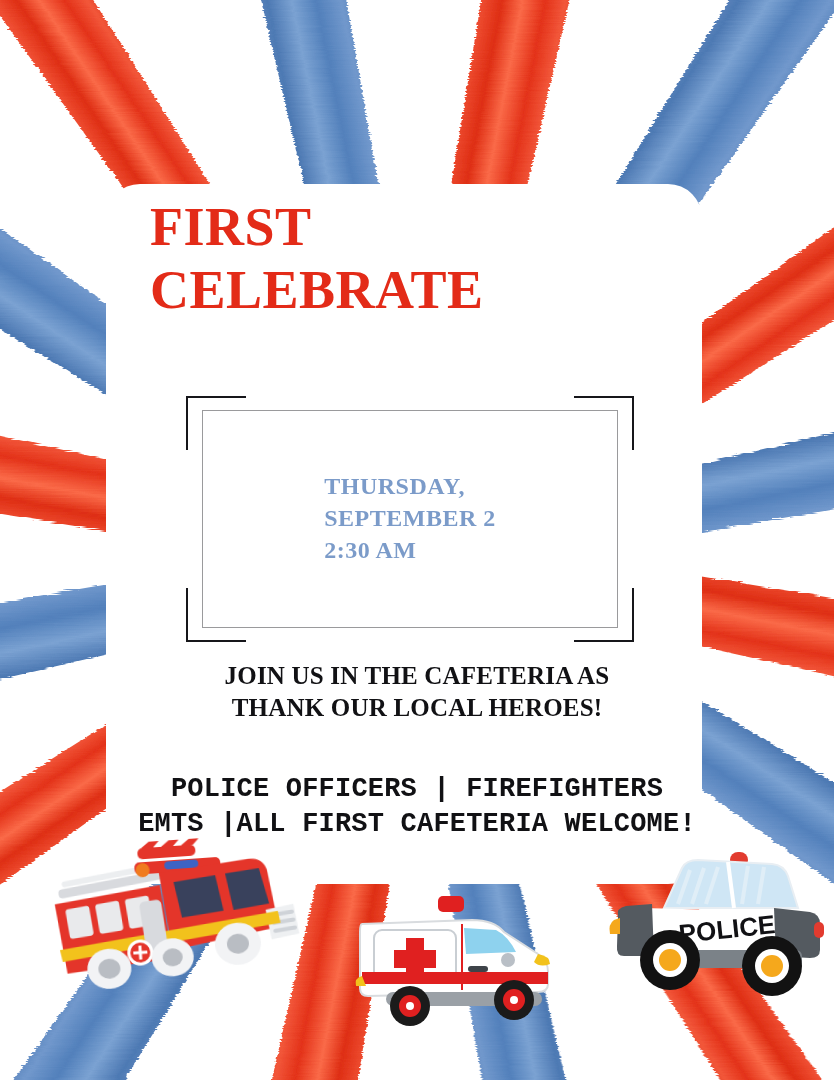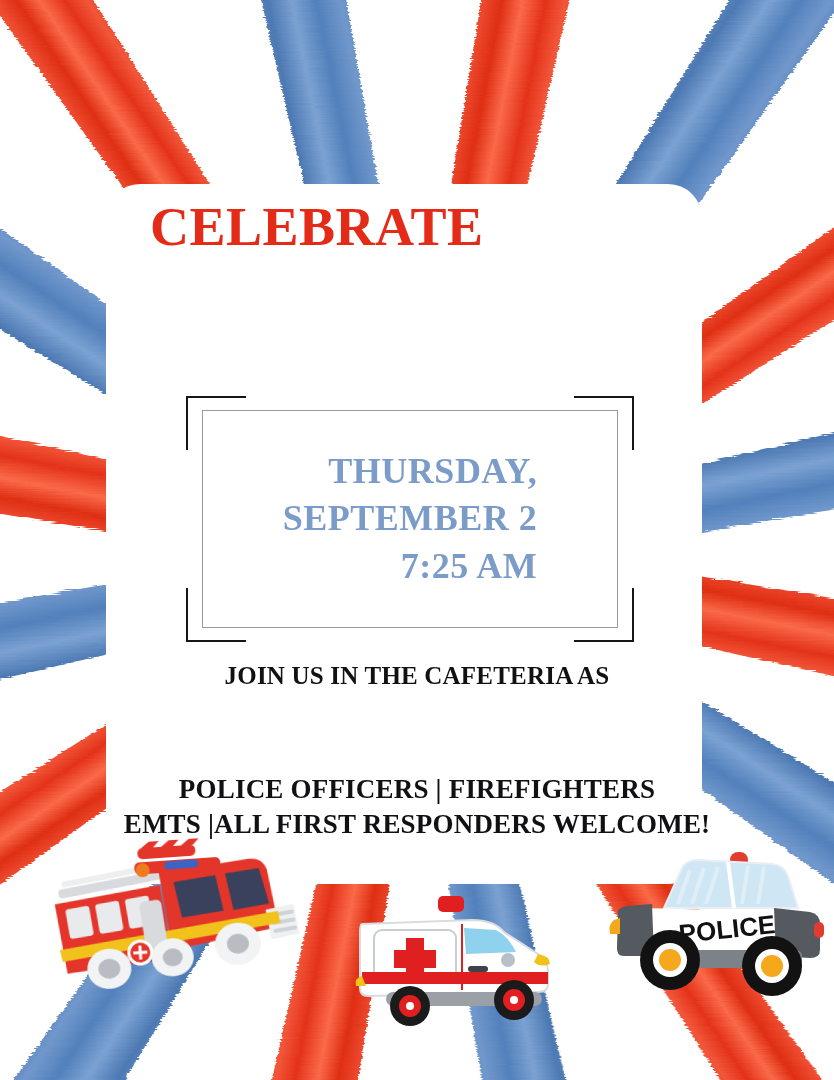--- a/index.html
+++ b/index.html
@@ -62,38 +62,38 @@
   
   #date-inner{
     position:absolute; left:16px; top:14px; right:16px; bottom:14px;
     border:1.6px solid #9a9a9c;
     display:flex; align-items:center; justify-content:center;
   }
   #date-text{
     color:#7b9bc9;
     font-family:"Liberation Serif", serif;
     font-weight:bold;
-    font-size:36px;
+    font-size:24px;
     line-height:1.32;
-    text-align:right;
+    text-align:left;
     letter-spacing:0.5px;
   }
   #date-text .dline{ display:block; white-space:nowrap; }
 
   
   .body-block{
     position:absolute; z-index:7; left:0; width:834px;
     text-align:center; color:#111114;
     font-family:"Liberation Serif", serif;
     font-weight:bold;
   }
   #invite{ top:660px; font-size:25px; line-height:1.27; letter-spacing:0.2px; }
   #invite .bline{ display:block; white-space:nowrap; }
   #roles{ top:772px; font-size:27px; line-height:1.30; letter-spacing:0.2px; }
-  #roles .bline{ display:block; white-space:nowrap; }
+  #roles .bline{ display:block; white-space:nowrap;font-family:Liberation Mono, monospace; }
 
   
   .vehicle{ position:absolute; z-index:9; }
   #firetruck{ left:42px; top:838px; width:268px; height:160px; transform:rotate(-4deg); }
   #ambulance{ left:352px; top:880px; width:232px; height:152px; }
   #policecar{ left:608px; top:846px; width:216px; height:156px; }
 </style>
 </head>
 <body>
 
@@ -181,20 +181,21 @@
         <g transform="rotate(348.5)">
             <polygon points="-25,0 25,0 60,1180 -60,1180" fill="url(#gB)"></polygon>
           </g>
       </g>
     </g>
   </svg>
 
   <div id="panel"></div>
 
   <div id="title">
+    <span class="tline">FIRST</span>
     <span class="tline">CELEBRATE</span>
   </div>
 
   <div id="date-frame">
     <span class="bracket bk-tl">
         <i class="h"></i>
         <i class="v"></i>
       </span>
     <span class="bracket bk-tr">
         <i class="h"></i>
@@ -205,32 +206,33 @@
         <i class="v"></i>
       </span>
     <span class="bracket bk-br">
         <i class="h"></i>
         <i class="v"></i>
       </span>
     <div id="date-inner">
       <div id="date-text">
         <span class="dline">THURSDAY,</span>
         <span class="dline">SEPTEMBER 2</span>
-        <span class="dline">7:25 AM</span>
+        <span class="dline">2:30 AM</span>
       </div>
     </div>
   </div>
 
   <div id="invite" class="body-block">
     <span class="bline">JOIN US IN THE CAFETERIA AS</span>
+    <span class="bline">THANK OUR LOCAL HEROES!</span>
   </div>
 
   <div id="roles" class="body-block">
     <span class="bline">POLICE OFFICERS | FIREFIGHTERS</span>
-    <span class="bline">EMTS |ALL FIRST RESPONDERS WELCOME!</span>
+    <span class="bline">EMTS |ALL FIRST CAFETERIA WELCOME!</span>
   </div>
 
   <svg id="firetruck" class="vehicle" viewBox="0 0 268 160" aria-hidden="true">
 
     <rect x="18" y="44" width="126" height="9" rx="4" fill="#d8dade" transform="rotate(-7 18 44)"></rect>
     <rect x="22" y="36" width="120" height="6" rx="3" fill="#eceef0" transform="rotate(-7 22 36)"></rect>
 
     <rect x="100" y="8" width="58" height="11" rx="5" fill="#e4352a"></rect>
     <path d="M104 8 l8 -6 h10 l-6 6z" fill="#e4352a"></path>
     <path d="M124 8 l8 -6 h10 l-6 6z" fill="#e4352a"></path>

